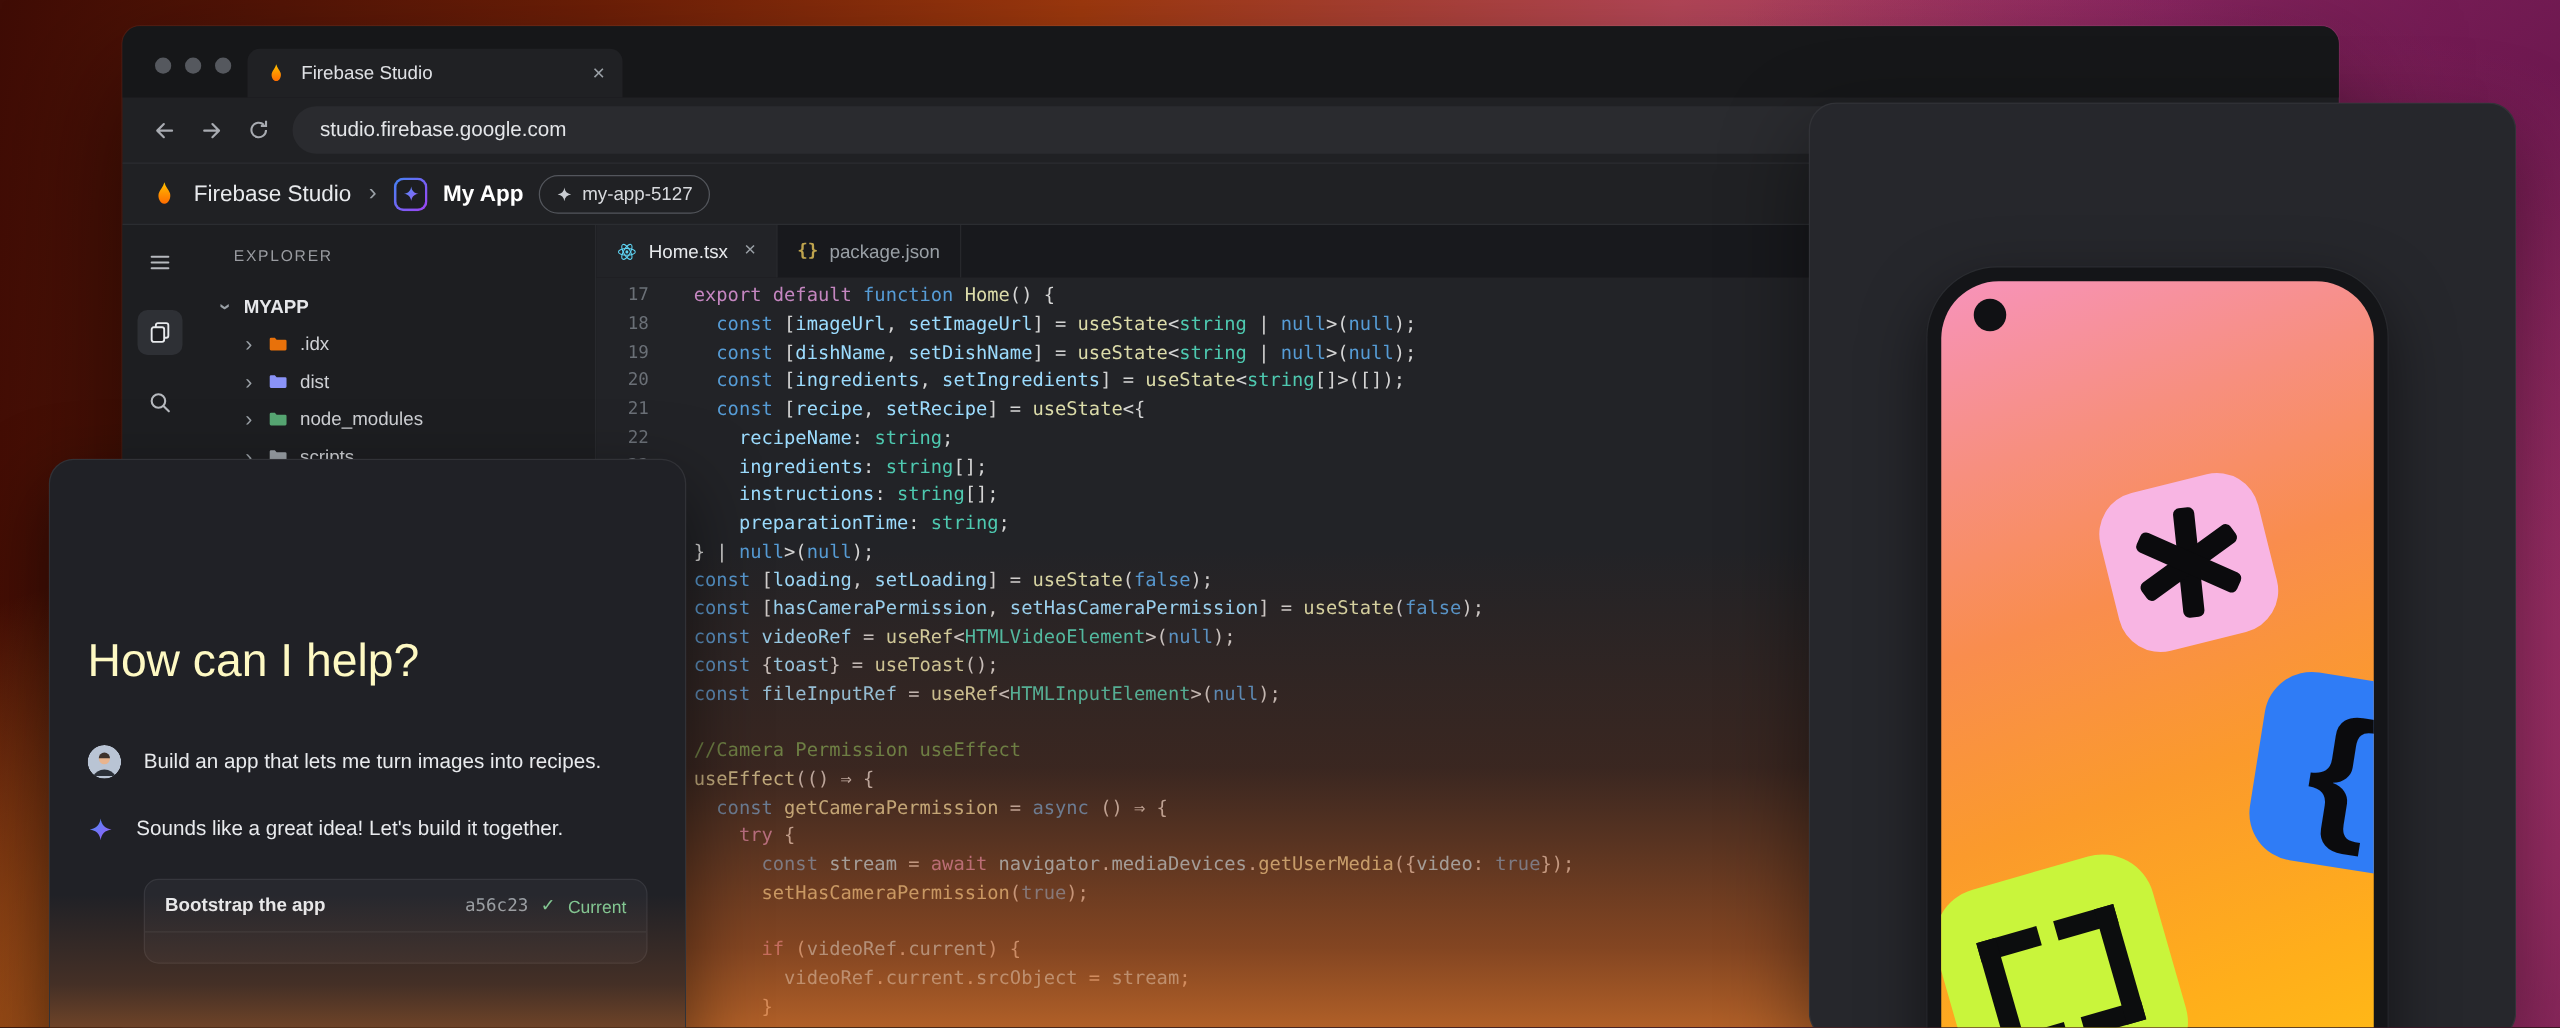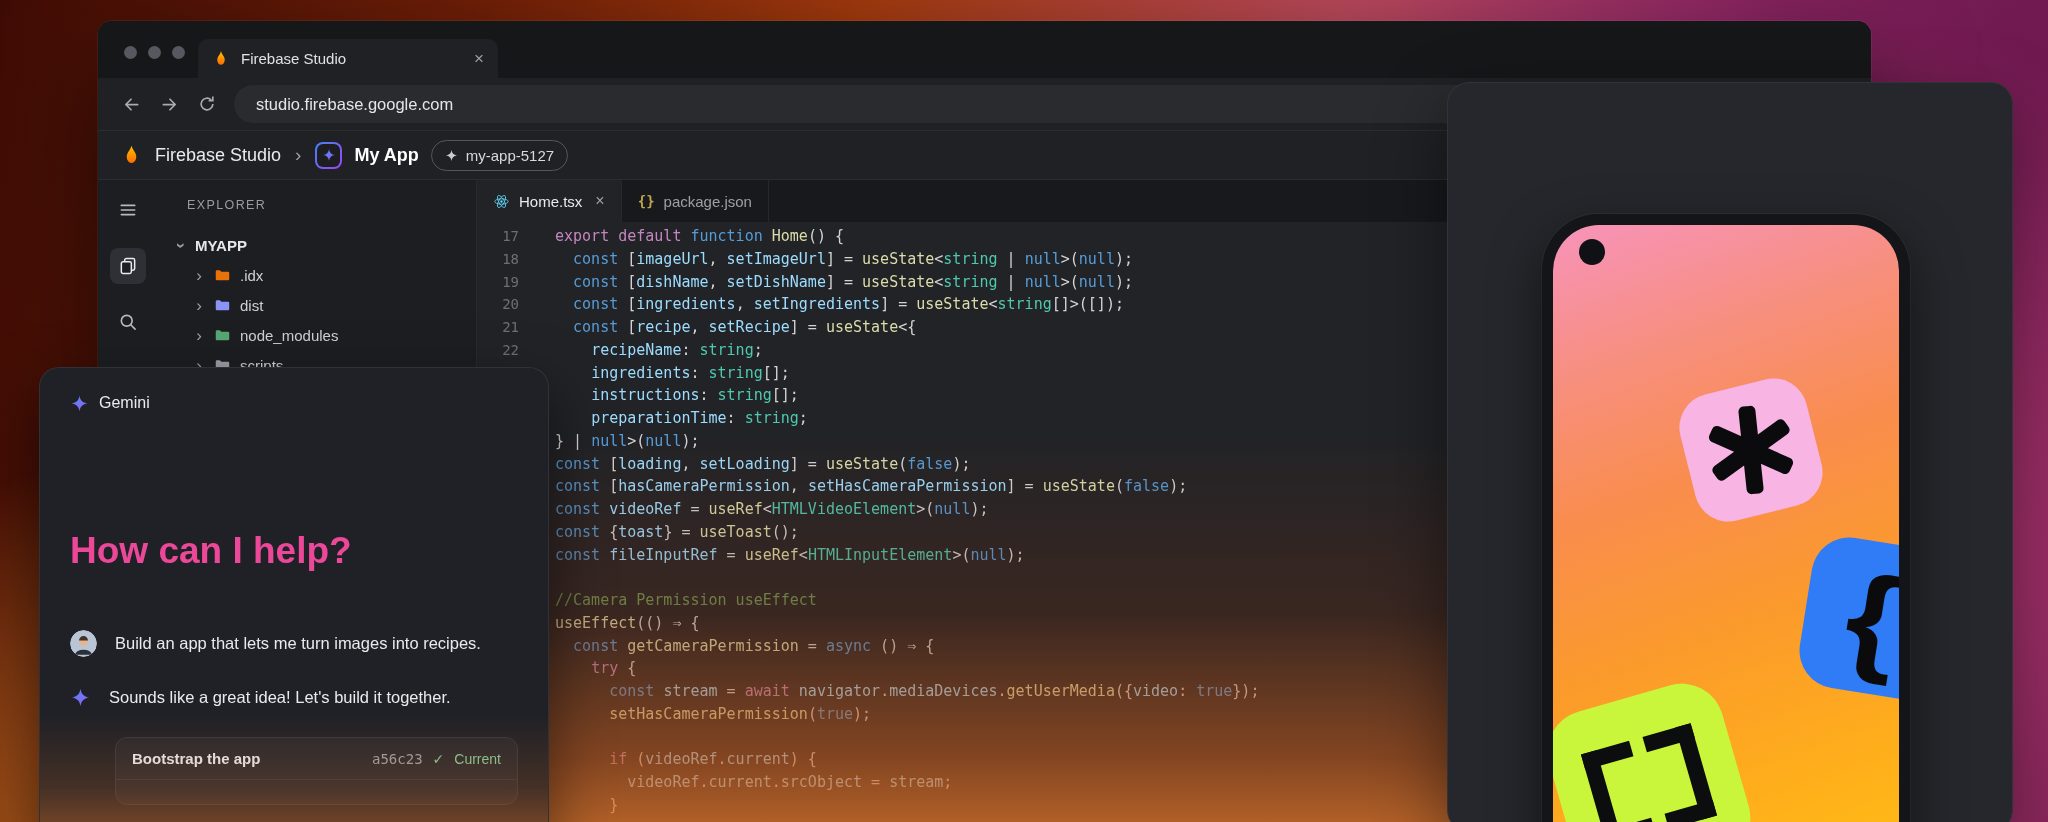--- a/index.html
+++ b/index.html
@@ -64,22 +64,22 @@
   .tok-t{color:#4ec9b0}.tok-p{color:#d4d4d4}.tok-c{color:#6a9955}
   .window-fade{position:absolute;inset:0;border-radius:14px 14px 0 0;pointer-events:none;z-index:5;
     background:linear-gradient(180deg, rgba(32,10,4,0) 52%, rgba(120,48,16,.28) 74%, rgba(196,92,30,.6) 92%, rgba(224,116,40,.75) 100%)}
   
   .gemini{position:absolute;left:39px;top:367px;width:510px;height:480px;background:#202126;border:1px solid rgba(255,255,255,.08);
     border-radius:20px;box-shadow:0 24px 60px rgba(0,0,0,.5);padding:24px 30px;overflow:hidden;z-index:30}
   .g-head{display:flex;align-items:center;gap:10px;color:#e8eaed;font-size:16px;height:22px}
   .g-greet{margin-top:116px}
   .g-line1{font-size:37px;line-height:42px;font-weight:500;color:#5a8bf4;
     background:linear-gradient(90deg,#477ff2,#8ab0f9);-webkit-background-clip:text;background-clip:text;-webkit-text-fill-color:transparent}
-  .g-line2{font-size:37px;line-height:42px;font-weight:700;color:#ec4899}
-  .g-msgs{margin-top:57px}
+  .g-line2{font-size:37px;line-height:42px;font-weight:400;color:#fef9c3}
+  .g-msgs{margin-top:45px}
   .msg-row{display:flex;align-items:center;gap:18px;height:28px;margin-bottom:26px;color:#e8eaed;font-size:16.5px;white-space:nowrap}
   .avatar{width:27px;height:27px;border-radius:50%;overflow:hidden;flex:none}
   .g-card{margin:24px 0 0 45px;background:#27282e;border:1px solid #36373d;border-radius:12px}
   .card-head{display:flex;align-items:center;gap:10px;padding:12px 16px}
   .card-title{color:#e8eaed;font-size:15px;font-weight:700;flex:1}
   .commit{color:#9aa0a6;font-size:14px;font-family:"DejaVu Sans Mono",monospace}
   .gstat{color:#81c995;font-size:14px;font-weight:500}
   .card-div{height:1px;background:#36373d}
   .card-file{display:flex;align-items:center;gap:10px;padding:12px 16px}
   .g-fade{position:absolute;left:0;right:0;bottom:0;height:130px;pointer-events:none;
@@ -298,26 +298,20 @@
               <div class="code-line"><span class="ln">42</span><span class="lt"><span class="tok-p">      }</span></span></div>
             </div>
         </div>
       </div>
     </div>
 
     <div class="window-fade"></div>
   </div>
 
   <div class="gemini">
-    <div class="g-head">
-      <svg width="19" height="19" viewBox="0 0 24 24">
-        <path d="M12 2C12.8 8 16 11.2 22 12 16 12.8 12.8 16 12 22 11.2 16 8 12.8 2 12 8 11.2 11.2 8 12 2Z" fill="url(#gradSpark)"></path>
-      </svg>
-      <span>Gemini</span>
-    </div>
     <div class="g-greet">
       <div class="g-line2">How can I help?</div>
     </div>
     <div class="g-msgs">
       <div class="msg-row">
         <span class="avatar">
           <svg width="27" height="27" viewBox="0 0 24 24">
             <defs>
                 <clipPath id="avc">
                   <circle cx="12" cy="12" r="12"></circle>

